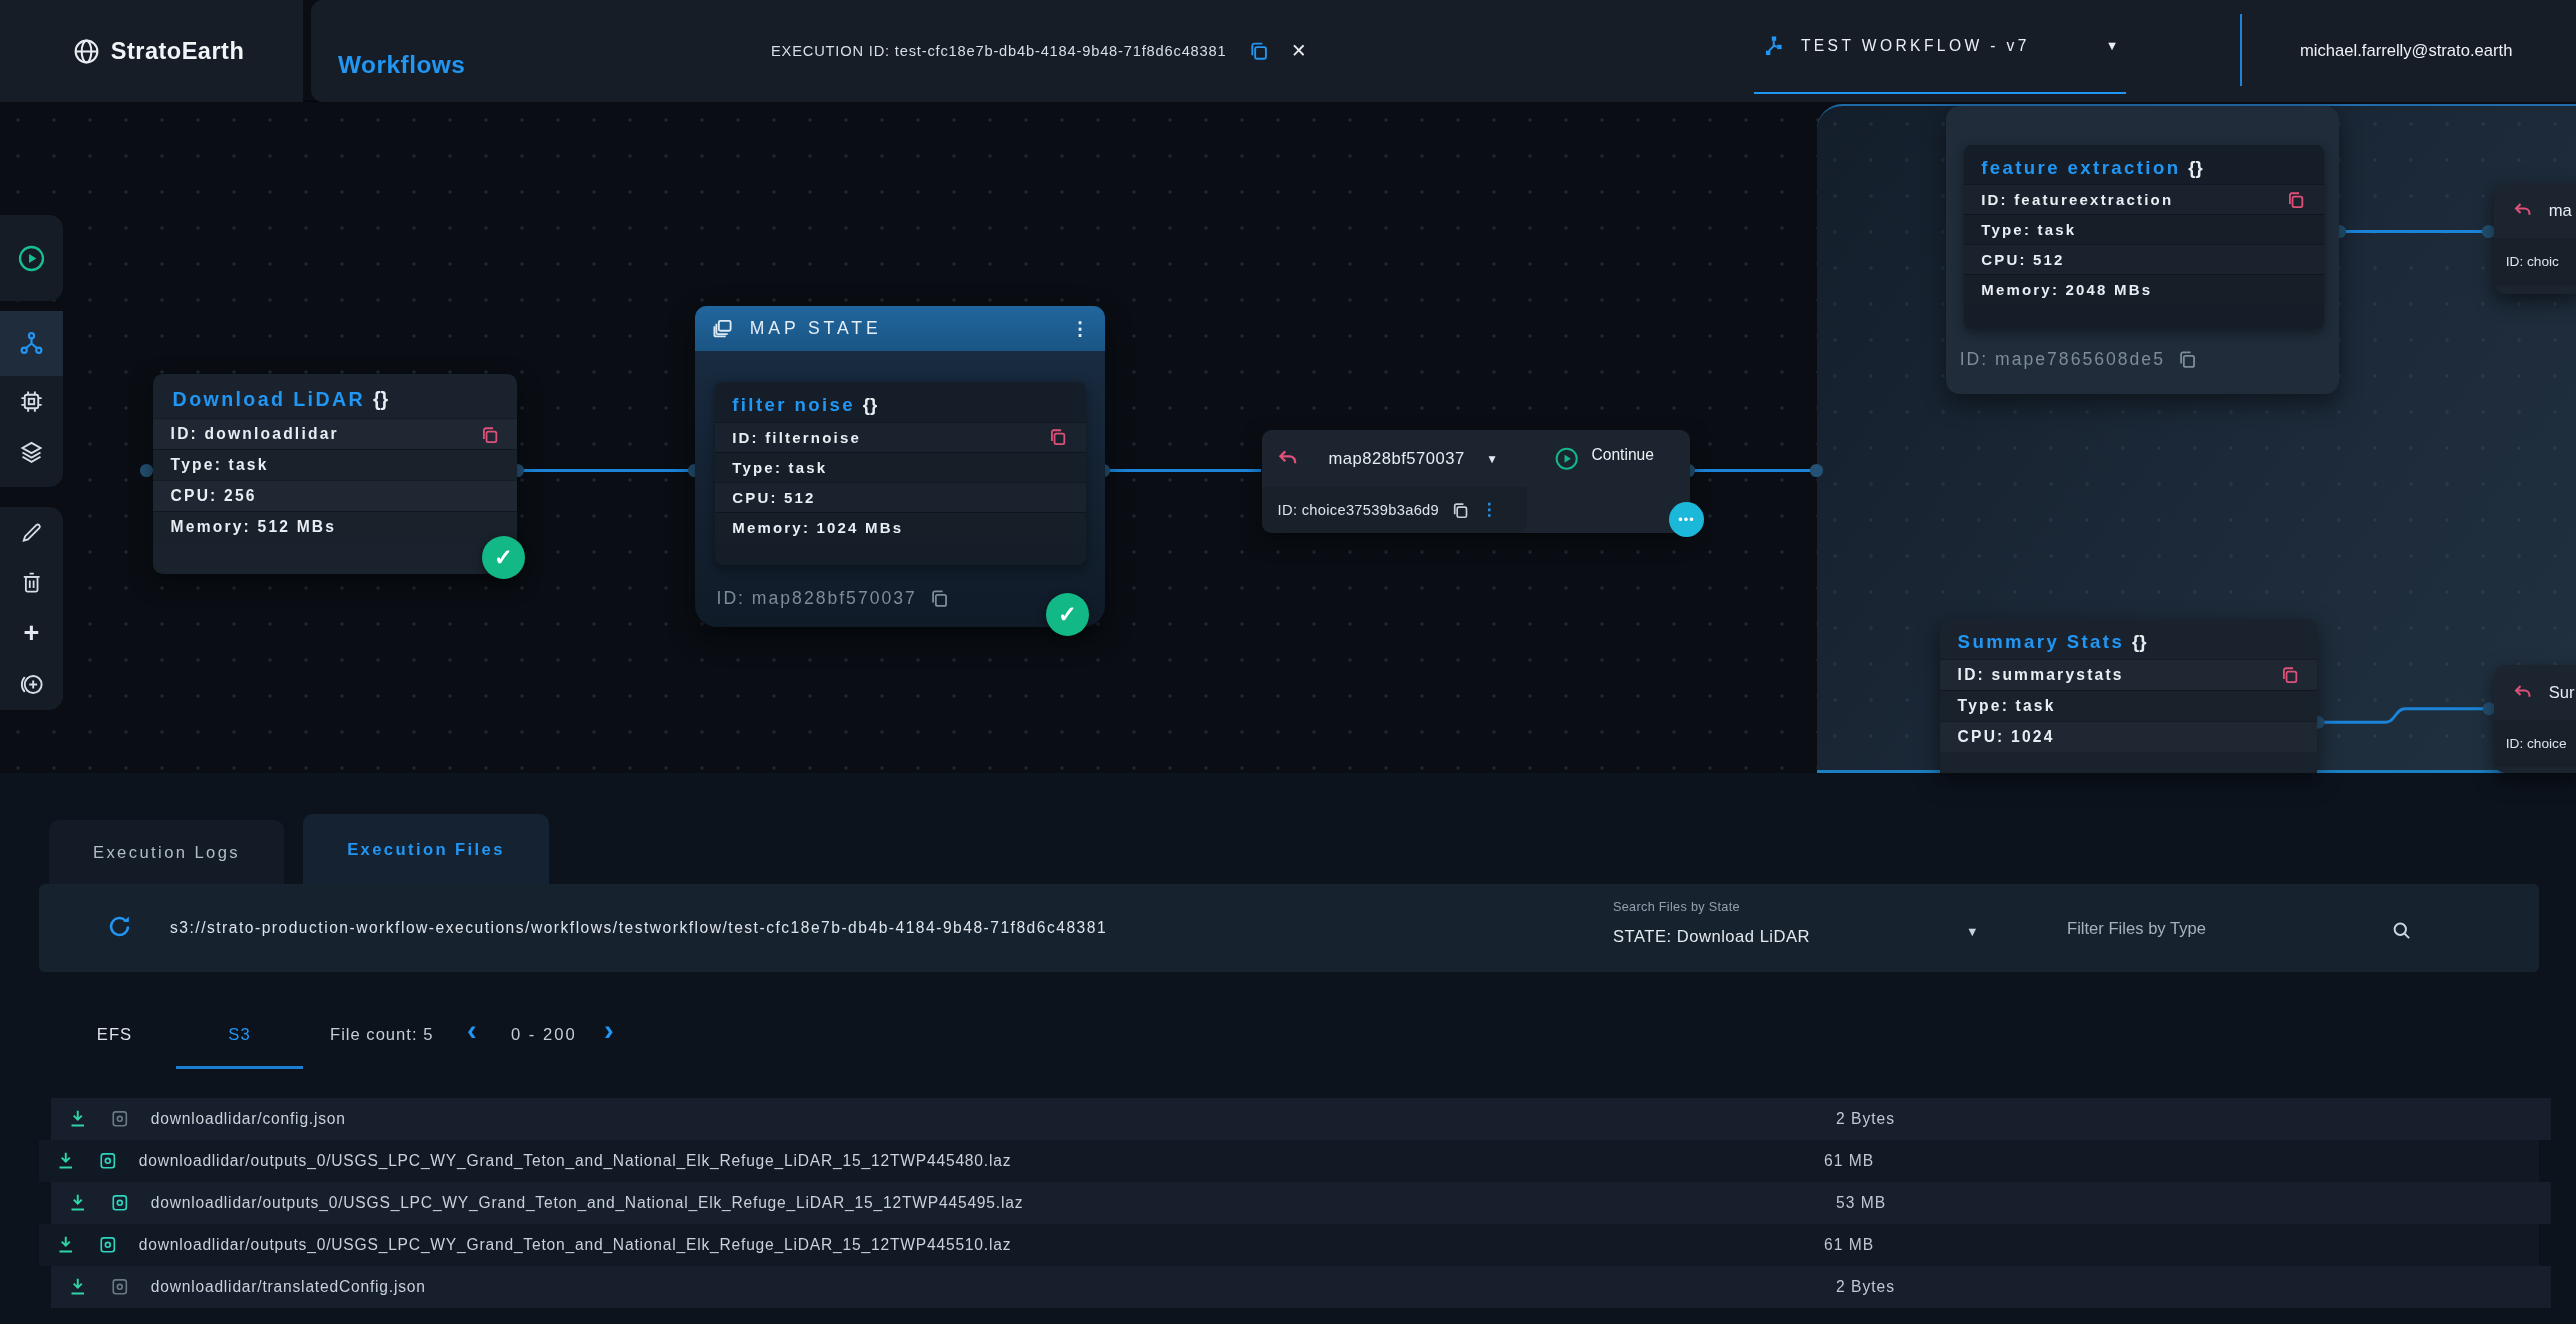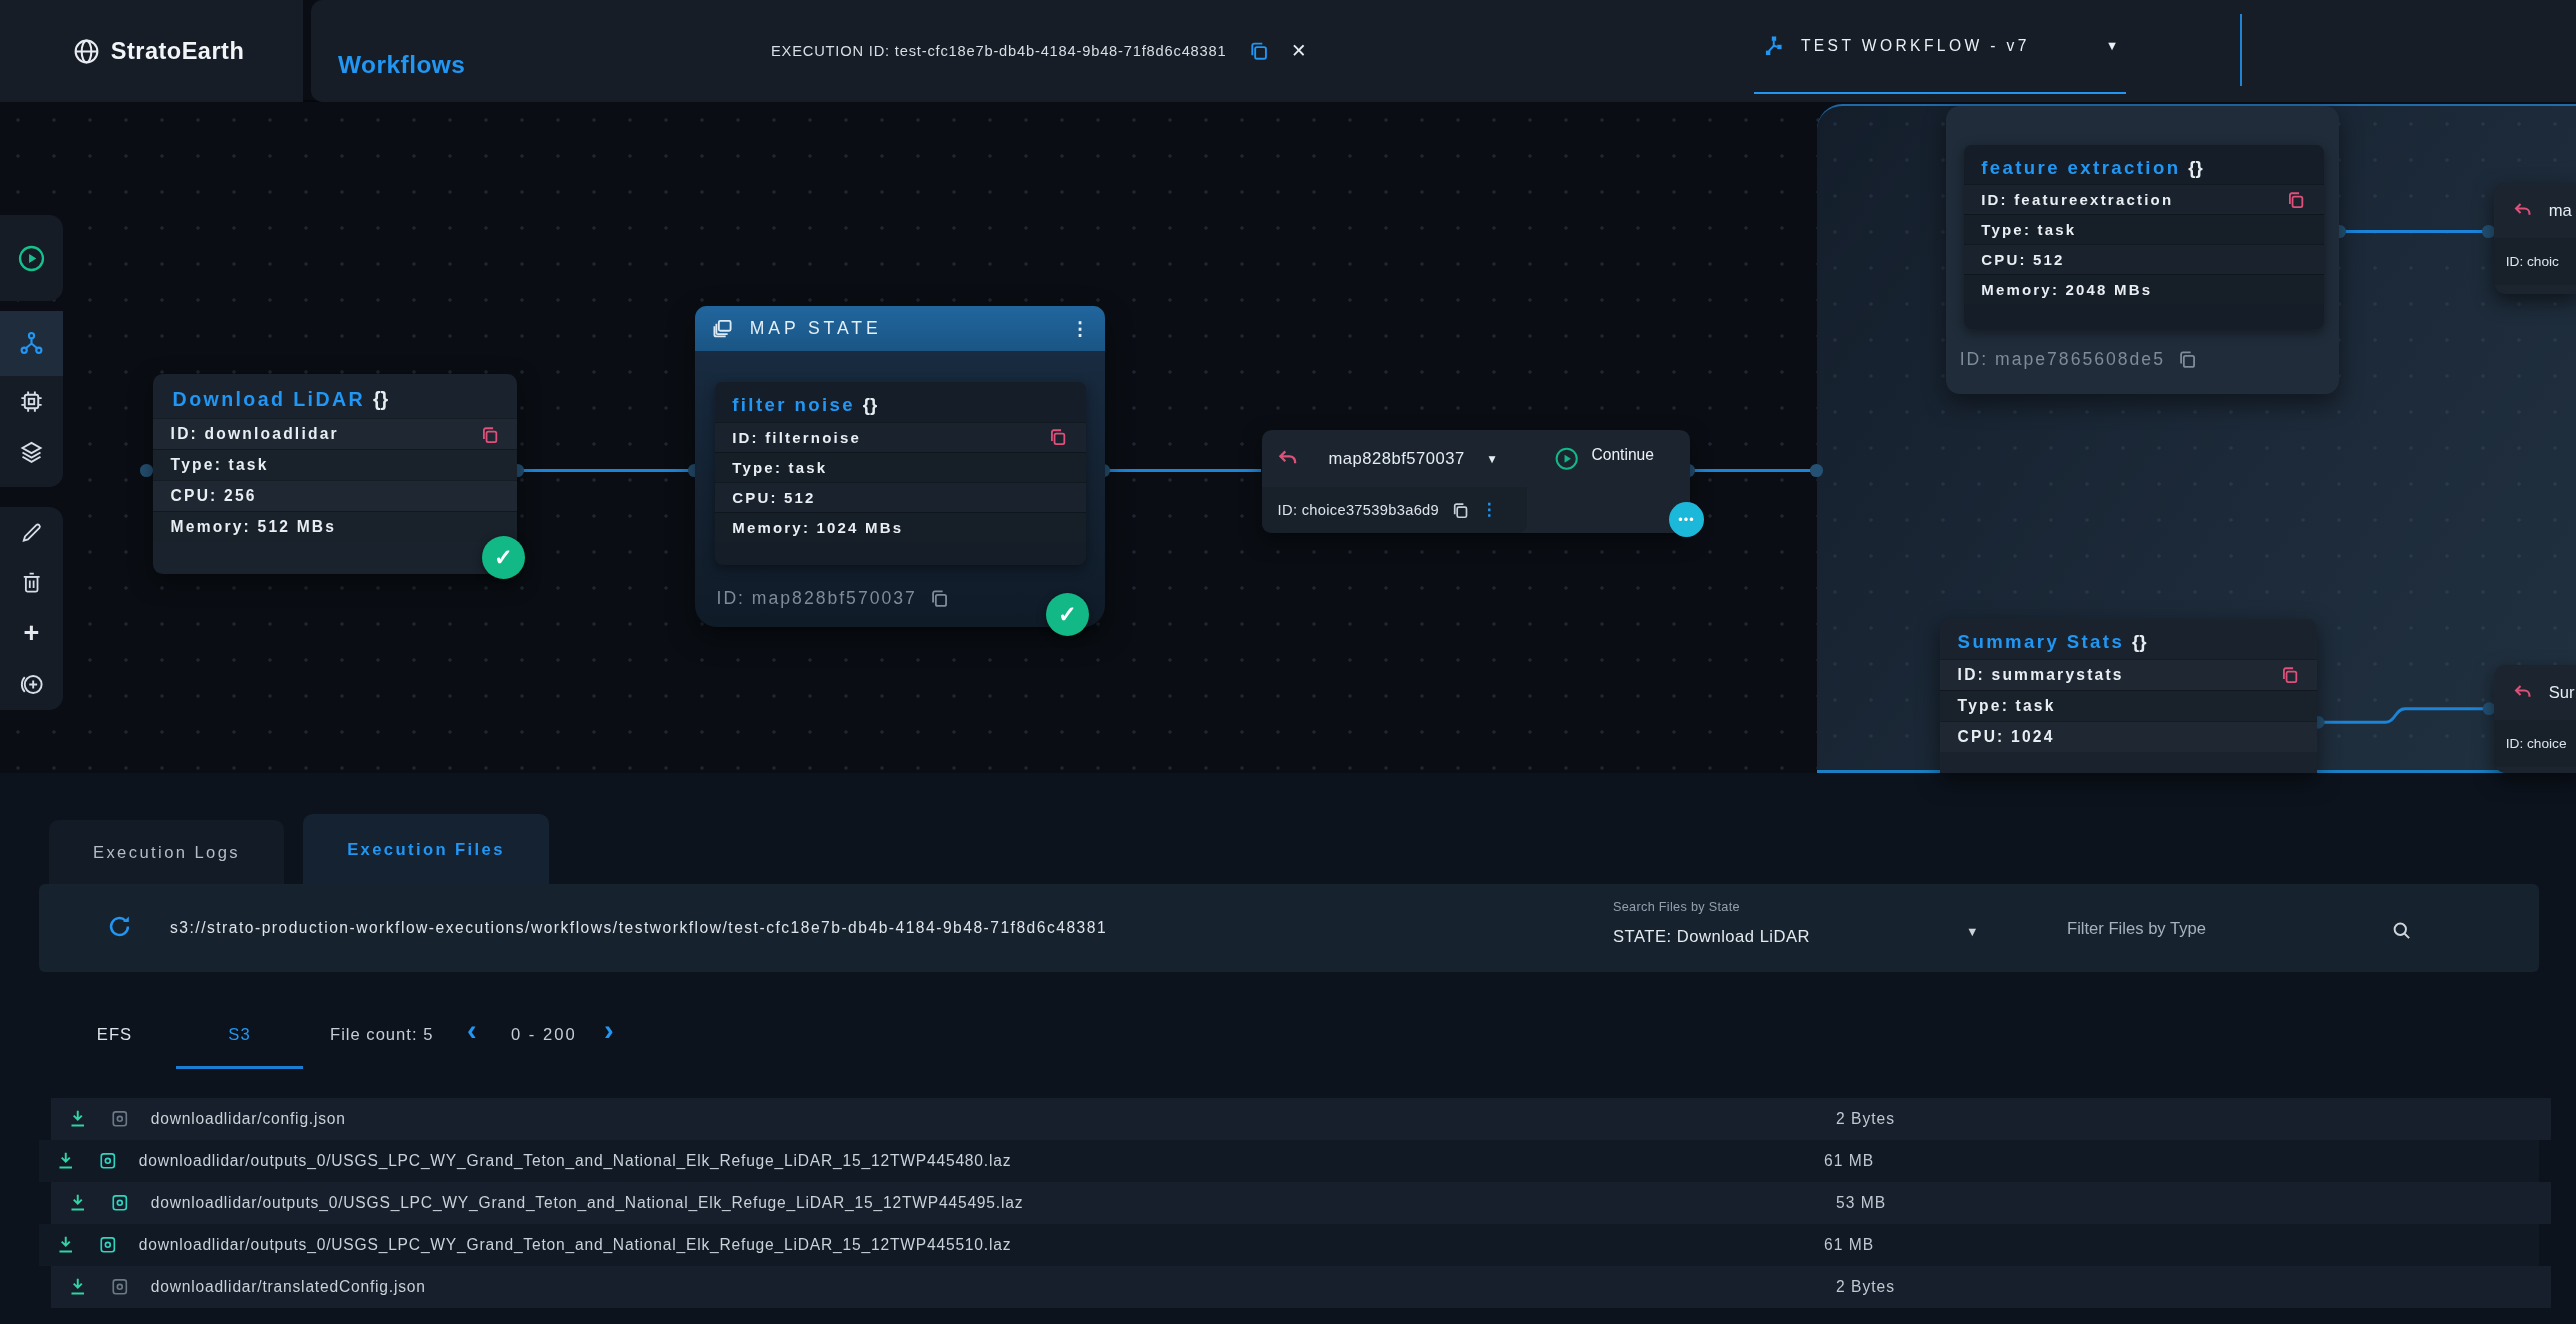--- a/index.html
+++ b/index.html
@@ -163,20 +163,21 @@
           <rect x="4" y="17" width="4.5" height="4.5" fill="#2196f3" stroke="none"></rect>
           <rect x="15.5" y="11" width="4.5" height="4.5" fill="#2196f3" stroke="none"></rect>
           <path d="M12 7 V12 M12 12 L7 17.5 M12 12 L15.5 13"></path>
         </svg>
       </span>
       <span class="wf-select-label">TEST WORKFLOW - v7</span>
       <span class="wf-caret">▼</span>
     </div>
 
     <div class="topbar-divider"></div>
+    <div class="user-email">michael.farrelly@strato.earth</div>
   </div>
 
   <div class="side-group" style="top:215px; height:86px;">
     <div class="side-item" style="height:86px;">
       <span>
         <svg width="29" height="29" viewBox="0 0 24 24" fill="none" stroke="#18c08d" stroke-width="1.9">
           <circle cx="12" cy="12" r="9.5"></circle>
             <polygon points="10,8.2 16,12 10,15.8" fill="#18c08d" stroke="none"></polygon>
         </svg>
       </span>

